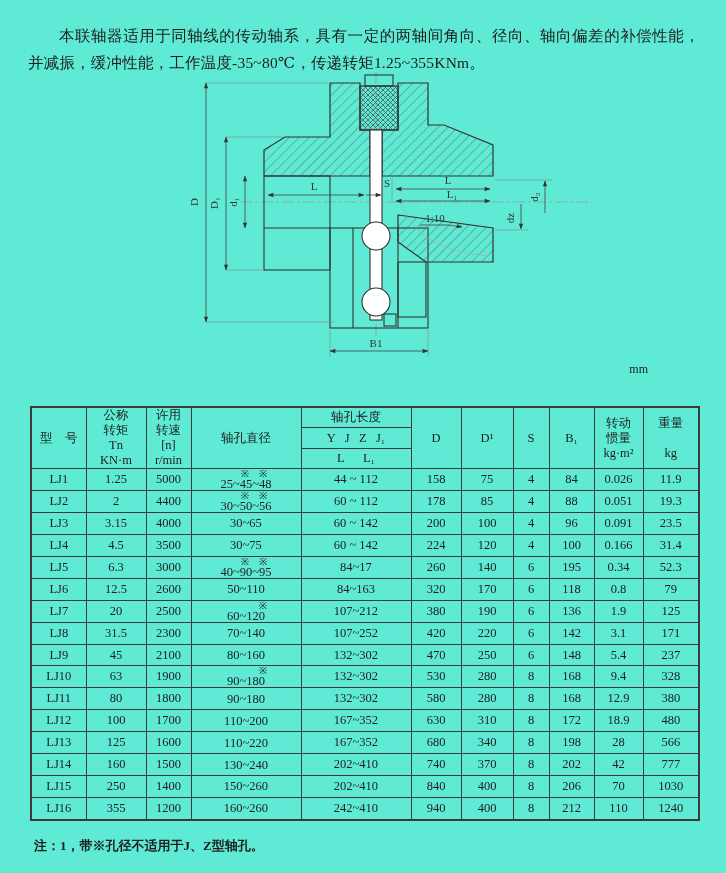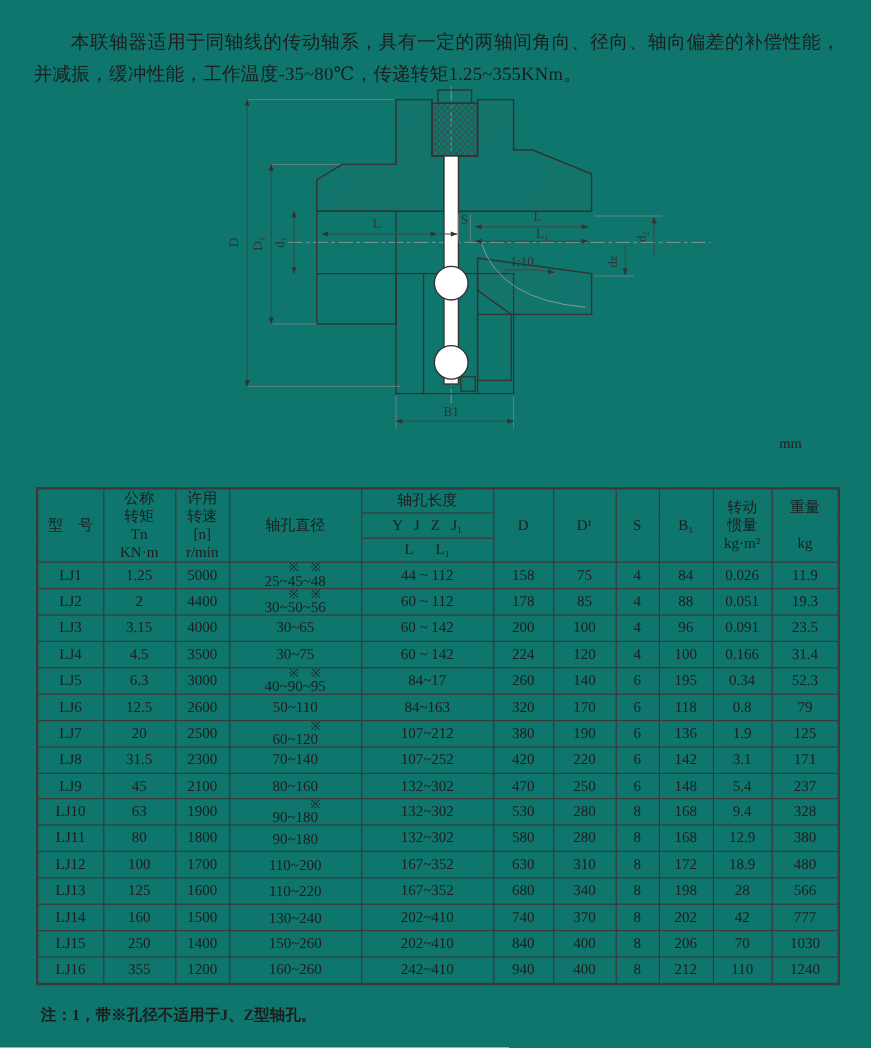--- a/index.html
+++ b/index.html
@@ -1,34 +1,34 @@
 <!DOCTYPE html>
 <html><head>
 <meta charset="utf-8">
 <style>
   html,body{margin:0;padding:0;background:#e9e9e9;}
-  #page{position:relative;width:726px;height:873px;background:#0f766e;margin:0 auto;overflow:hidden;
+  #page{position:relative;width:726px;height:873px;background:#5eead4;margin:0 auto;overflow:hidden;
         font-family:"Liberation Serif","DejaVu Serif",serif;color:#1d1d1d;}
   .intro{position:absolute;left:28px;top:6px;width:672px;font-size:15.5px;line-height:27px;
          text-indent:2em;text-align:justify;letter-spacing:.2px;}
   .drawing{position:absolute;left:148px;top:70px;width:452px;height:292px;}
   .drawing svg{display:block;width:100%;height:100%;}
   .drawing text{font:11px "Liberation Serif","DejaVu Serif",serif;fill:#333;}
   .part{fill:none;stroke:#333;stroke-width:1.1;}
   .partw{fill:#fff;stroke:#333;stroke-width:1.1;}
   .hatch{fill:url(#h45);stroke:#333;stroke-width:1.2;}
   .xhatch{fill:url(#hx);stroke:#333;stroke-width:1.2;}
   .dim{stroke:#444;stroke-width:.8;fill:none;}
   .ext{stroke:#888;stroke-width:.6;}
   .cl{stroke:#999;stroke-width:.7;stroke-dasharray:12 3 3 3;}
   .thin{stroke:#aaa;stroke-width:.6;fill:none;}
   .title-row{position:absolute;left:30px;top:362px;width:668px;display:flex;align-items:flex-end;}
   .tbl-title{font-family:"Liberation Sans","DejaVu Sans",sans-serif;font-weight:bold;
              font-size:15px;margin-left:145px;letter-spacing:.5px;}
-  .tbl-unit{margin-left:auto;margin-right:30px;font-size:12px;}
+  .tbl-unit{margin-left:auto;margin-right:50px;font-size:12px;}
   table.spec{position:absolute;left:30px;top:406px;width:668px;border-collapse:collapse;
              table-layout:fixed;font-size:12.5px;}
   table.spec th,table.spec td{border:1px solid #3a3a3a;text-align:center;vertical-align:middle;
              padding:0;font-weight:normal;overflow:hidden;}
   table.spec{border:2px solid #3a3a3a;}
   table.spec thead th{font-size:12.5px;line-height:15px;}
   .pre{white-space:pre-line;}
   .prex{white-space:pre;}
   table.spec tbody td{height:20.9px;}
   .dia-marks{height:9px;line-height:9px;font-size:10px;white-space:pre;padding-left:16px;}

